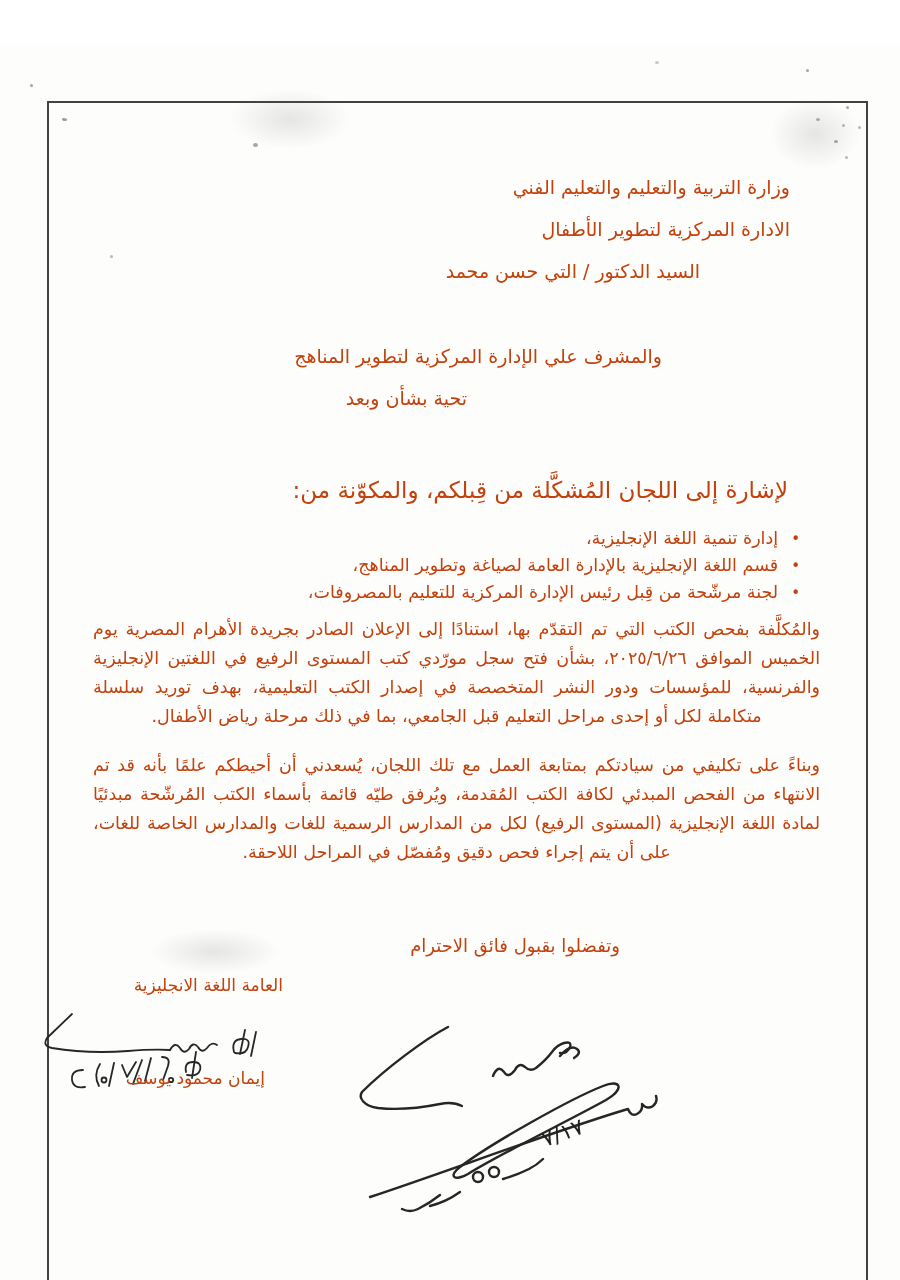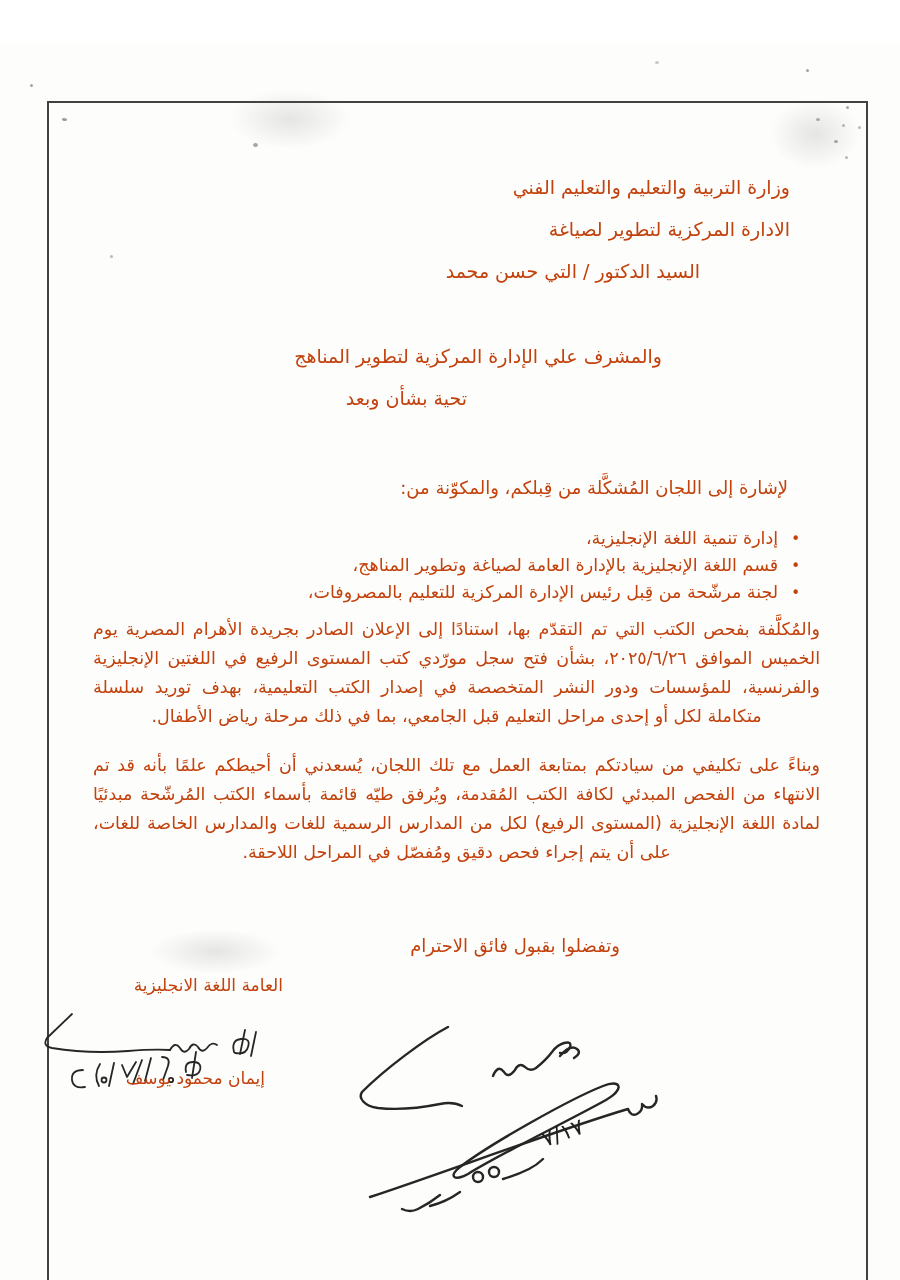--- a/index.html
+++ b/index.html
@@ -11,21 +11,21 @@
   .frame{
     position:absolute;left:47px;top:57px;width:817px;height:1198px;
     border:2px solid #424242;pointer-events:none;
   }
   .t{position:absolute;direction:rtl;white-space:nowrap;}
   .hdr{font-size:19px;letter-spacing:0.2px;}
   .body-par{
     position:absolute;direction:rtl;font-size:17.5px;line-height:29px;
     text-align:justify;text-align-last:center;text-justify:inter-word;white-space:normal;
   }
-  .intro{font-size:18px;}
+  .intro{font-size:23px;}
   .committees{
     position:absolute;top:481px;right:100px;margin:0;padding:0;list-style:none;direction:rtl;
   }
   .committees li{
     display:flex;align-items:baseline;gap:13px;direction:rtl;
     font-size:17.5px;line-height:26px;
   }
   .committees .dot{font-size:15px;line-height:26px;}
   .closing{font-size:18px;}
   .signer-title{font-size:17px;}
@@ -39,21 +39,21 @@
     background:radial-gradient(closest-side,rgba(120,120,120,0.18),rgba(120,120,120,0));}
 </style>
 </head>
 <body>
 
 <div class="page">
 
   <div class="frame"></div>
 
   <div class="t hdr" style="top:132px;right:110px;">وزارة التربية والتعليم والتعليم الفني</div>
-  <div class="t hdr" style="top:174px;right:110px;">الادارة المركزية لتطوير لصياغة</div>
+  <div class="t hdr" style="top:174px;right:110px;">الادارة المركزية لتطوير الأطفال</div>
 
   <div class="t hdr" style="top:216px;right:200px;">السيد الدكتور / التي حسن محمد</div>
   <div class="t hdr" style="top:301px;right:238px;">والمشرف علي الإدارة المركزية لتطوير المناهج</div>
 
   <div class="t hdr" style="top:343px;right:433px;">تحية بشأن وبعد</div>
 
   <div class="t intro" style="top:433px;right:112px;">لإشارة إلى اللجان المُشكَّلة من قِبلكم، والمكوّنة من:</div>
 
   <ul class="committees">
     <li>

